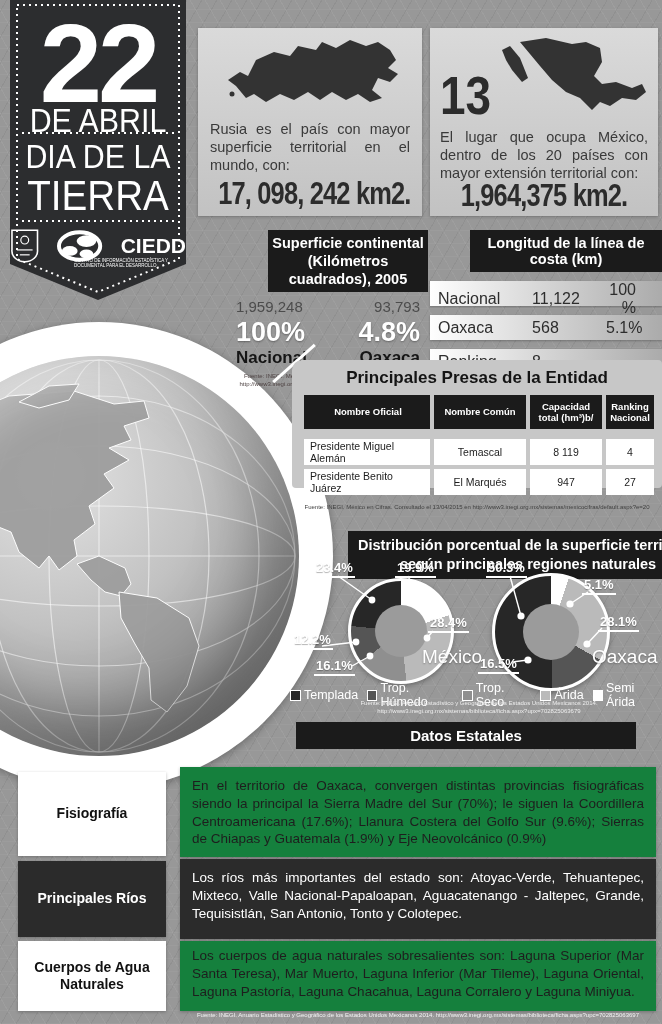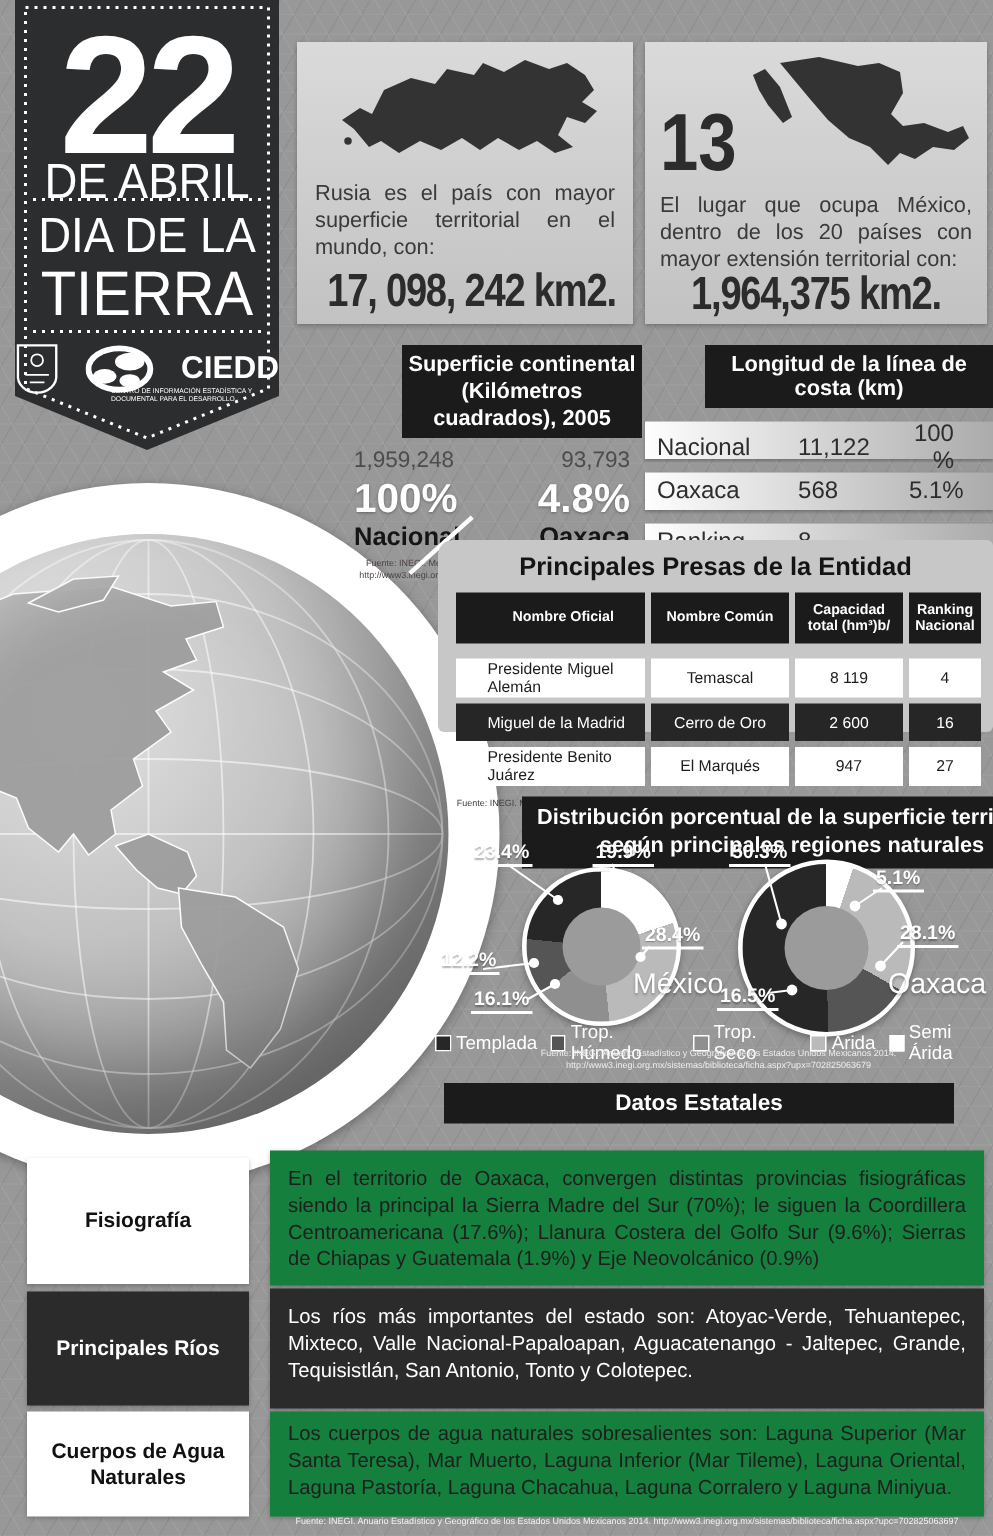--- a/index.html
+++ b/index.html
@@ -65,21 +65,21 @@
 
   
   .presas{left:292px;top:360px;width:370px;height:128px;background:#c7c7c7;border-radius:10px 4px 4px 4px;z-index:2;}
   .accent{left:266px;top:362px;width:56px;height:3px;background:#fff;transform:rotate(-42deg);z-index:2;}
   .presas-title{padding-top:8px;text-align:center;font-size:17px;font-weight:bold;color:#141414;}
   .tbl{width:346px;margin:7px auto 0;}
   .trow{display:grid;grid-template-columns:126px 92px 72px 48px;gap:4px;margin-top:4px;}
   .trow.head{margin-top:0;}
   .tcell{background:#fff;color:#1d1d1d;font-size:10.5px;display:flex;align-items:center;justify-content:center;
     min-height:23px;padding:1px 4px;text-align:center;}
-  .trow .tcell:first-child{justify-content:flex-start;padding-left:21px;text-align:left;}
+  .trow .tcell:first-child{justify-content:flex-start;padding-left:6px;text-align:left;}
   .head .tcell{background:#1b1b1b;color:#fff;font-weight:bold;font-size:9.5px;min-height:32px;line-height:1.2;}
   .head .tcell:first-child{justify-content:center;text-align:center;}
   .trow.dark .tcell{background:#262626;color:#fff;}
   .trow.gap{margin-top:10px;}
   .presas-src{margin-top:9px;color:#3f3f3f;}
 
   
   .dist-title{left:308px;top:531px;width:352px;font-size:14.5px;line-height:1.3;padding:5px 4px;z-index:2;}
   .chart{z-index:3;}
   .chart-mex{left:296px;top:560px;width:190px;height:135px;}
@@ -229,26 +229,20 @@
         <div class="tcell">Nombre Común</div>
         <div class="tcell">Capacidad total (hm³)b/</div>
         <div class="tcell">Ranking Nacional</div>
       </div>
       <div class="trow gap">
         <div class="tcell">Presidente Miguel Alemán</div>
         <div class="tcell">Temascal</div>
         <div class="tcell">8 119</div>
         <div class="tcell">4</div>
       </div>
-      <div class="trow dark">
-        <div class="tcell">Miguel de la Madrid</div>
-        <div class="tcell">Cerro de Oro</div>
-        <div class="tcell">2 600</div>
-        <div class="tcell">16</div>
-      </div>
       <div class="trow">
         <div class="tcell">Presidente Benito Juárez</div>
         <div class="tcell">El Marqués</div>
         <div class="tcell">947</div>
         <div class="tcell">27</div>
       </div>
     </div>
     <div class="src presas-src">Fuente: INEGI. México en Cifras. Consultado el 13/04/2015 en http://www3.inegi.org.mx/sistemas/mexicocifras/default.aspx?e=20</div>
   </div>
 

